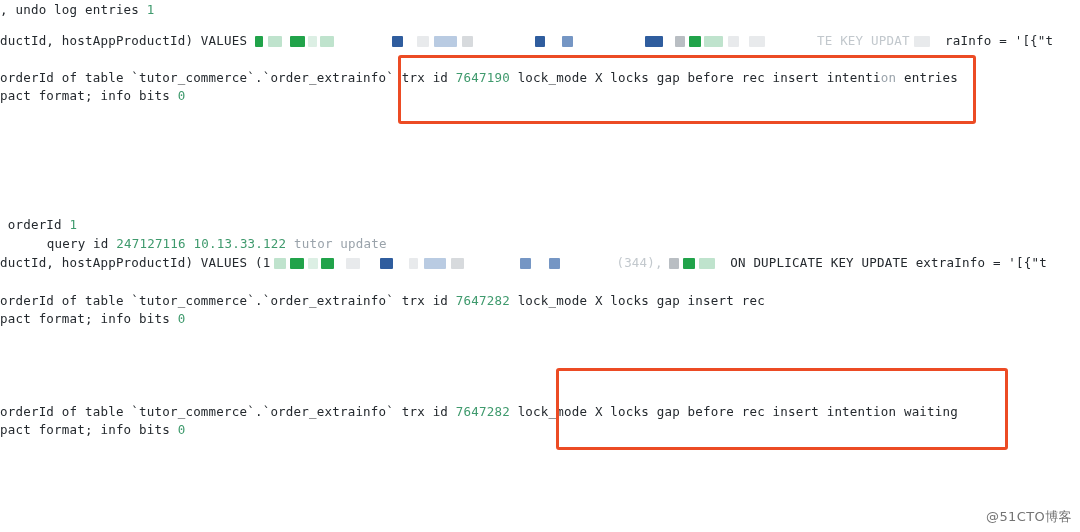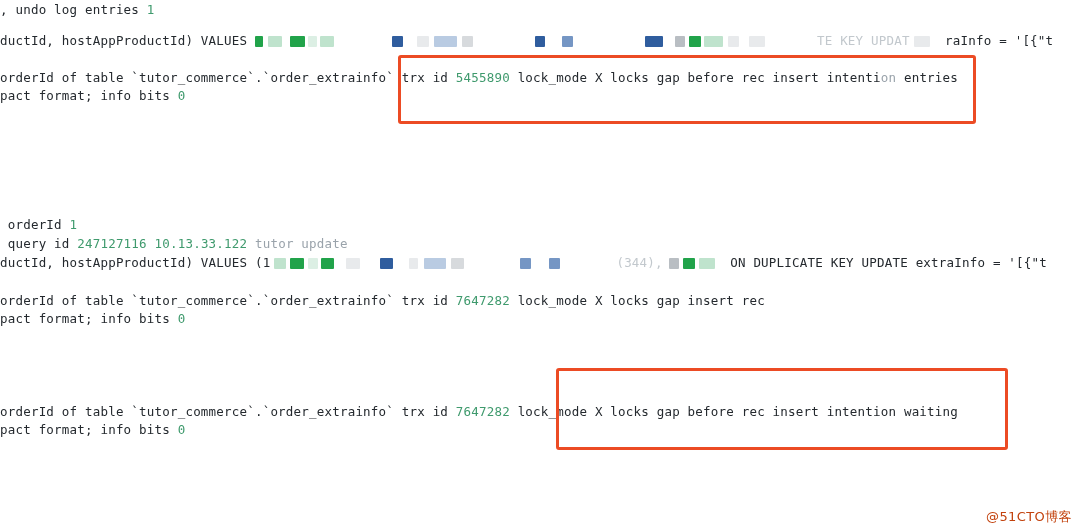--- a/index.html
+++ b/index.html
@@ -65,35 +65,35 @@
     background: transparent;
     box-sizing: border-box;
   }
 
   .watermark {
     position: absolute;
     right: 8px;
     bottom: 6px;
     font-family: "DejaVu Sans", "Liberation Sans", sans-serif;
     font-size: 13px;
-    color: #c2410c;
+    color: #737373;
     letter-spacing: 0.4px;
     white-space: nowrap;
   }
 </style>
 </head>
 <body>
 
 <div id="log-canvas">
     <div class="log-line" style="left: 0px; top: 3px;"><span class="tok">, undo log entries </span><span class="tok-num">1</span></div>
     <div class="log-line" style="left: 0px; top: 34px;"><span class="tok">ductId, hostAppProductId) VALUES </span><span class="redact rd-green-dark" style="width: 8px;"></span><span style="display: inline-block; width: 5px;"></span><span class="redact rd-green-lite" style="width: 14px;"></span><span style="display: inline-block; width: 8px;"></span><span class="redact rd-green-dark" style="width: 15px;"></span><span style="display: inline-block; width: 3px;"></span><span class="redact rd-green-pale" style="width: 9px;"></span><span style="display: inline-block; width: 3px;"></span><span class="redact rd-green-lite" style="width: 14px;"></span><span style="display: inline-block; width: 58px;"></span><span class="redact rd-blue-dark" style="width: 11px;"></span><span style="display: inline-block; width: 14px;"></span><span class="redact rd-gray-pale" style="width: 12px;"></span><span style="display: inline-block; width: 5px;"></span><span class="redact rd-blue-lite" style="width: 23px;"></span><span style="display: inline-block; width: 5px;"></span><span class="redact rd-gray-lite" style="width: 11px;"></span><span style="display: inline-block; width: 62px;"></span><span class="redact rd-blue-dark" style="width: 10px;"></span><span style="display: inline-block; width: 17px;"></span><span class="redact rd-blue-mid" style="width: 11px;"></span><span style="display: inline-block; width: 72px;"></span><span class="redact rd-blue-dark" style="width: 18px;"></span><span style="display: inline-block; width: 12px;"></span><span class="redact rd-gray-mid" style="width: 10px;"></span><span style="display: inline-block; width: 4px;"></span><span class="redact rd-green-dark" style="width: 12px;"></span><span style="display: inline-block; width: 3px;"></span><span class="redact rd-green-lite" style="width: 19px;"></span><span style="display: inline-block; width: 5px;"></span><span class="redact rd-gray-pale" style="width: 11px;"></span><span style="display: inline-block; width: 10px;"></span><span class="redact rd-gray-pale" style="width: 16px;"></span><span style="display: inline-block; width: 52px;"></span><span class="tok-vfaded">TE KEY UPDAT</span><span style="display: inline-block; width: 4px;"></span><span class="redact rd-gray-pale" style="width: 16px;"></span><span class="tok">  raInfo = '[{"t</span></div>
-    <div class="log-line" style="left: 0px; top: 71px;"><span class="tok">orderId of table `tutor_commerce`.`order_extrainfo` trx id </span><span class="tok-num">5455890</span><span class="tok"> lock_mode X locks gap before rec insert intenti</span><span class="tok-faded">on</span><span class="tok"> entries</span></div>
+    <div class="log-line" style="left: 0px; top: 71px;"><span class="tok">orderId of table `tutor_commerce`.`order_extrainfo` trx id </span><span class="tok-num">7647190</span><span class="tok"> lock_mode X locks gap before rec insert intenti</span><span class="tok-faded">on</span><span class="tok"> entries</span></div>
     <div class="log-line" style="left: 0px; top: 89px;"><span class="tok">pact format; info bits </span><span class="tok-num">0</span></div>
     <div class="log-line" style="left: 0px; top: 218px;"><span class="tok"> orderId </span><span class="tok-num">1</span></div>
-    <div class="log-line" style="left: 0px; top: 237px;"><span class="tok"> query id </span><span class="tok-num">247127116</span><span class="tok"> </span><span class="tok-num">10.13.33.122</span><span class="tok"> </span><span class="tok-faded">tutor update</span></div>
+    <div class="log-line" style="left: 0px; top: 237px; padding-left: 39px;"><span class="tok"> query id </span><span class="tok-num">247127116</span><span class="tok"> </span><span class="tok-num">10.13.33.122</span><span class="tok"> </span><span class="tok-faded">tutor update</span></div>
     <div class="log-line" style="left: 0px; top: 256px;"><span class="tok">ductId, hostAppProductId) VALUES (1</span><span style="display: inline-block; width: 4px;"></span><span class="redact rd-green-lite" style="width: 12px;"></span><span style="display: inline-block; width: 4px;"></span><span class="redact rd-green-dark" style="width: 14px;"></span><span style="display: inline-block; width: 4px;"></span><span class="redact rd-green-pale" style="width: 10px;"></span><span style="display: inline-block; width: 3px;"></span><span class="redact rd-green-dark" style="width: 13px;"></span><span style="display: inline-block; width: 12px;"></span><span class="redact rd-gray-pale" style="width: 14px;"></span><span style="display: inline-block; width: 20px;"></span><span class="redact rd-blue-dark" style="width: 13px;"></span><span style="display: inline-block; width: 16px;"></span><span class="redact rd-gray-pale" style="width: 9px;"></span><span style="display: inline-block; width: 6px;"></span><span class="redact rd-blue-lite" style="width: 22px;"></span><span style="display: inline-block; width: 5px;"></span><span class="redact rd-gray-lite" style="width: 13px;"></span><span style="display: inline-block; width: 56px;"></span><span class="redact rd-blue-mid" style="width: 11px;"></span><span style="display: inline-block; width: 18px;"></span><span class="redact rd-blue-mid" style="width: 11px;"></span><span style="display: inline-block; width: 56px;"></span><span class="tok-vfaded">(344),</span><span style="display: inline-block; width: 6px;"></span><span class="redact rd-gray-mid" style="width: 10px;"></span><span style="display: inline-block; width: 4px;"></span><span class="redact rd-green-dark" style="width: 12px;"></span><span style="display: inline-block; width: 4px;"></span><span class="redact rd-green-lite" style="width: 16px;"></span><span class="tok">  ON DUPLICATE KEY UPDATE extraInfo = '[{"t</span></div>
     <div class="log-line" style="left: 0px; top: 294px;"><span class="tok">orderId of table `tutor_commerce`.`order_extrainfo` trx id </span><span class="tok-num">7647282</span><span class="tok"> lock_mode X locks gap insert rec</span></div>
     <div class="log-line" style="left: 0px; top: 312px;"><span class="tok">pact format; info bits </span><span class="tok-num">0</span></div>
     <div class="log-line" style="left: 0px; top: 405px;"><span class="tok">orderId of table `tutor_commerce`.`order_extrainfo` trx id </span><span class="tok-num">7647282</span><span class="tok"> lock_mode X locks gap before rec insert intention waiting</span></div>
     <div class="log-line" style="left: 0px; top: 423px;"><span class="tok">pact format; info bits </span><span class="tok-num">0</span></div>
   </div>
 
 <div id="annotation-layer">
     <div class="annot-box" style="left: 398px; top: 55px; width: 578px; height: 69px; border-color: rgb(236, 75, 36);"></div>
     <div class="annot-box" style="left: 556px; top: 368px; width: 452px; height: 82px; border-color: rgb(236, 75, 36);"></div>

